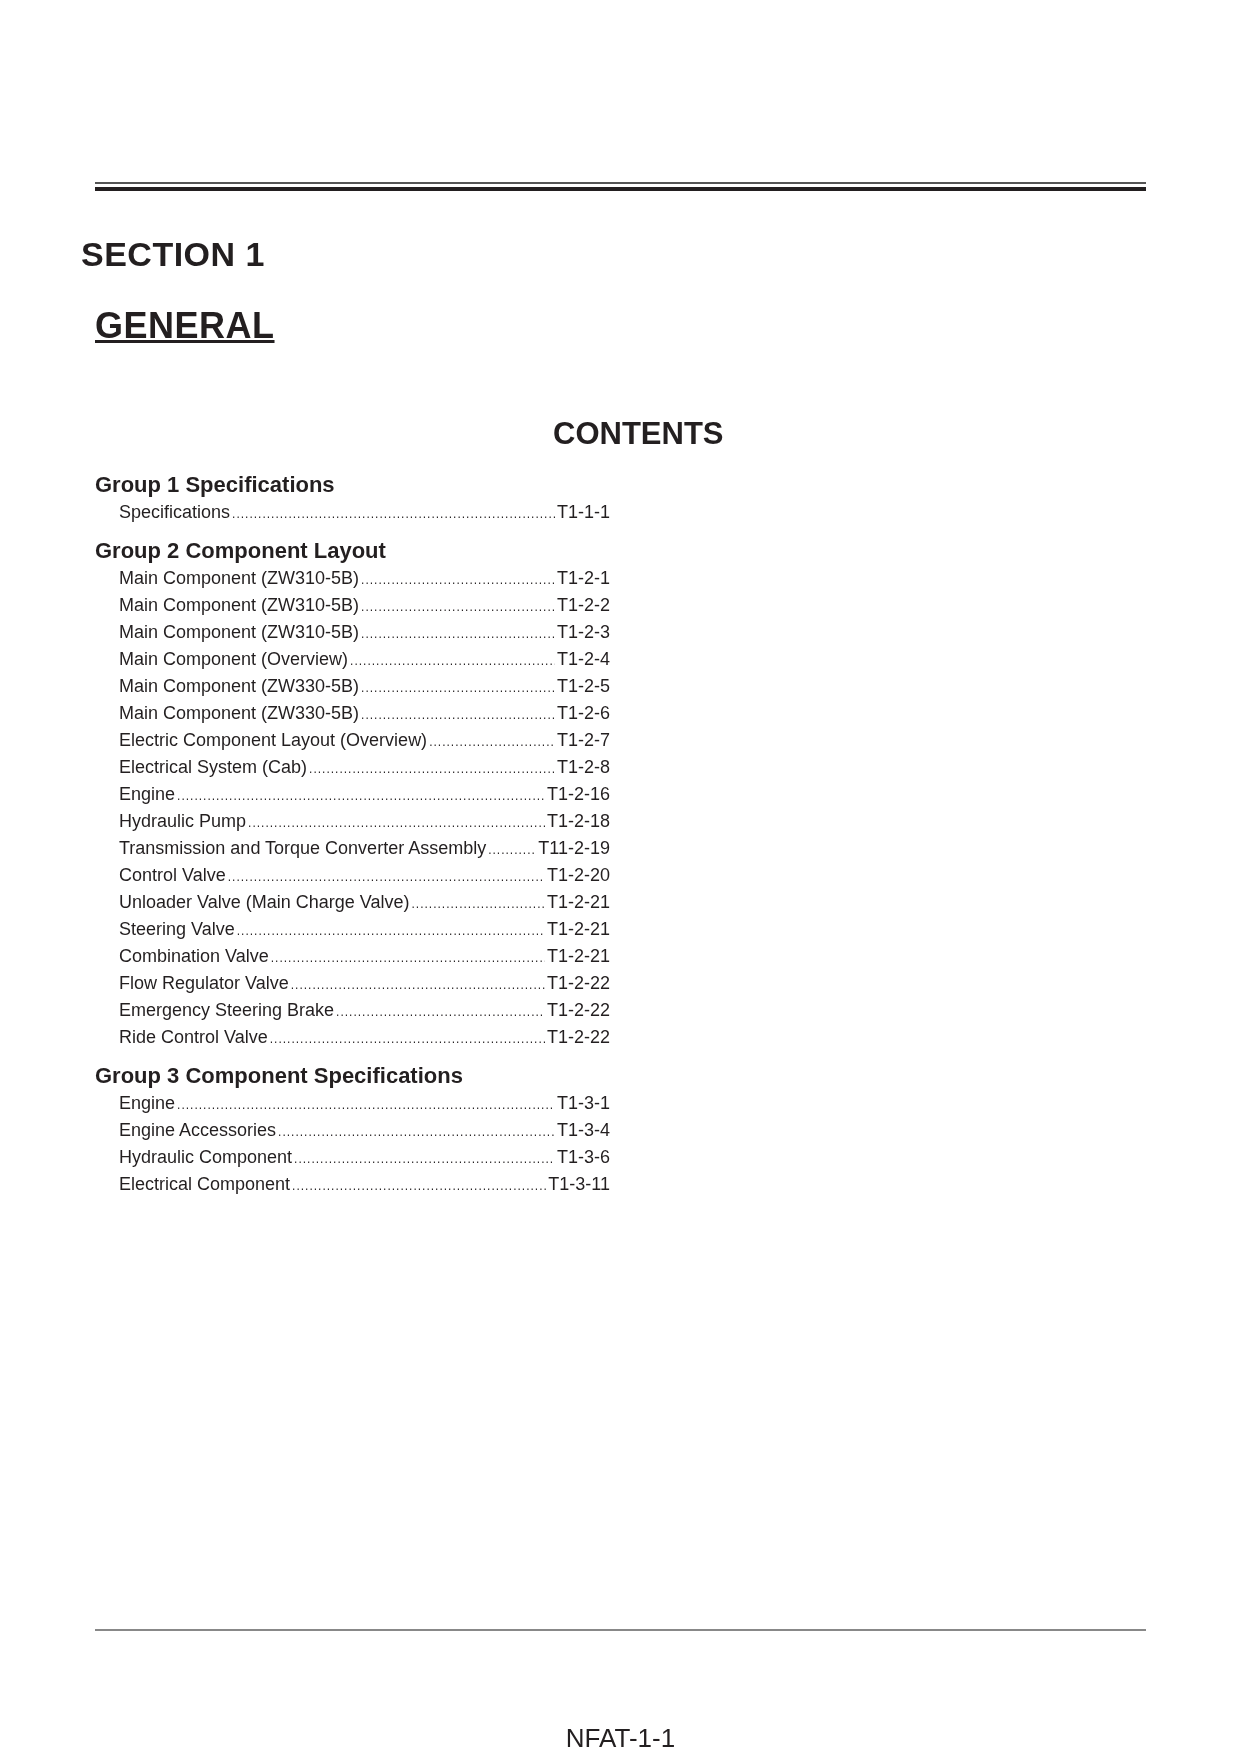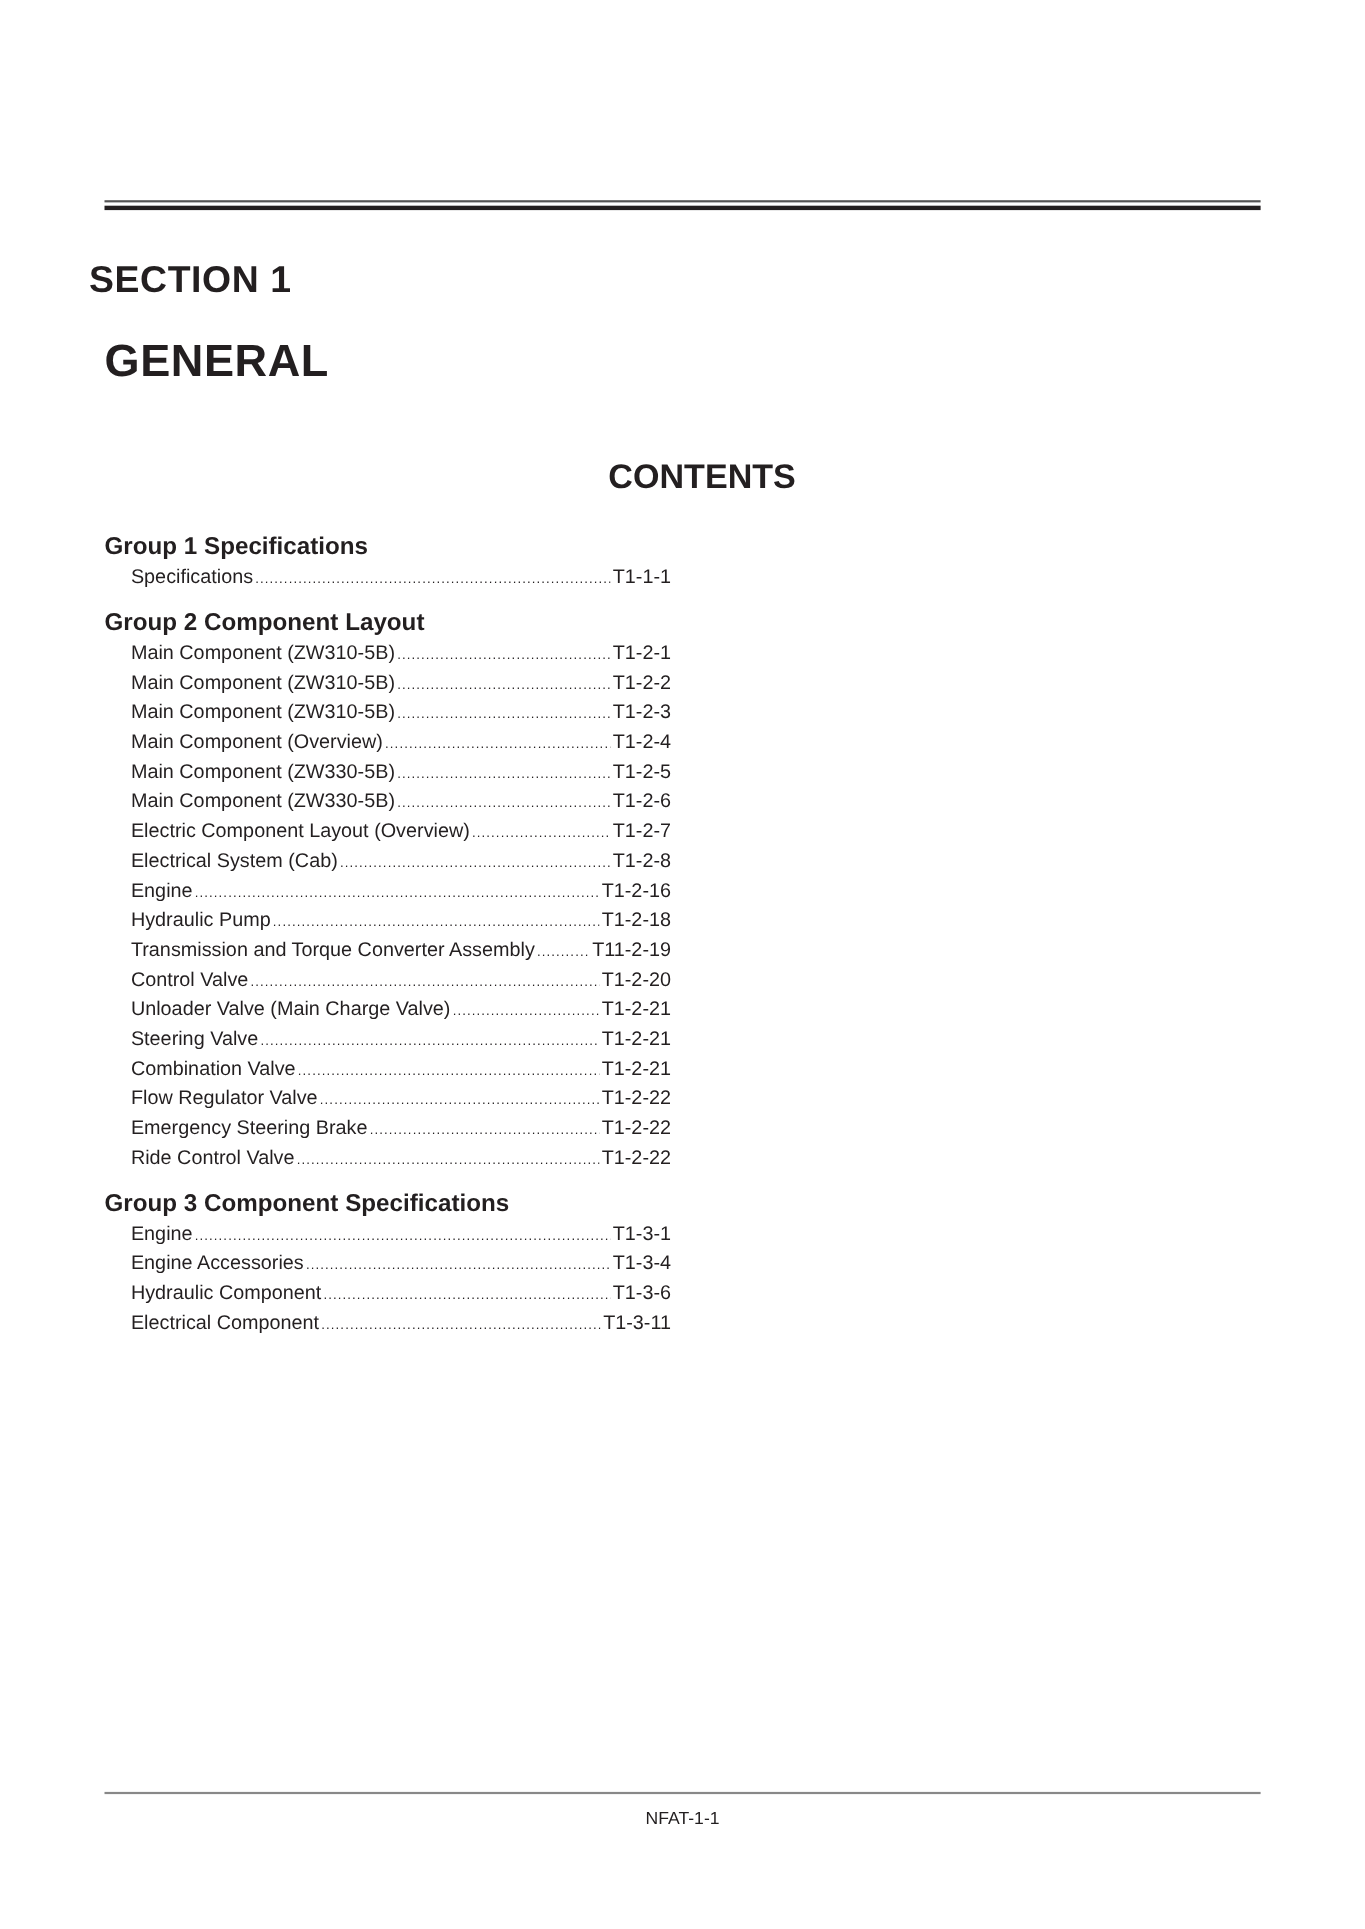--- a/index.html
+++ b/index.html
@@ -3,40 +3,40 @@
   <meta charset="utf-8">
   <style>
     html, body { margin: 0; padding: 0; background: #ffffff; }
     body {
       width: 1241px; height: 1754px; position: relative; overflow: hidden;
       font-family: "Liberation Sans", "DejaVu Sans", sans-serif; color: #231f20;
     }
     .rule-top-thin { position: absolute; left: 95px; width: 1051px; top: 182px; height: 2px; background: #555; }
     .rule-top-thick { position: absolute; left: 95px; width: 1051px; top: 187px; height: 4px; background: #231f20; }
     .section-label { position: absolute; left: 81px; top: 235px; font-size: 34px; font-weight: bold; letter-spacing: 0.5px; }
-    .section-title { position: absolute; left: 95px; top: 305px; font-size: 41px; font-weight: bold; letter-spacing: 0.5px; }
+    .section-title { position: absolute; left: 95px; top: 305px; font-size: 36px; font-weight: bold; letter-spacing: 0.5px; text-decoration: underline; }
     .contents-title { position: absolute; left: 553px; top: 416px; font-size: 31px; font-weight: bold; }
     .toc { position: absolute; left: 95px; top: 470px; width: 515px; }
     .group { margin-bottom: 9px; }
-    .group-title { font-size: 22px; font-weight: bold; line-height: 30px; margin-top: 12px; }
+    .group-title { font-size: 22px; font-weight: bold; line-height: 30px; }
     .entry {
       display: flex; align-items: baseline; font-size: 18px; line-height: 25px;
       padding-left: 24px; color: #231f20;
     }
     .entry-label { white-space: nowrap; }
     .entry-dots {
       flex: 1; overflow: hidden; white-space: nowrap; margin: 0 2px;
       font-size: 12px; letter-spacing: 1px; color: #231f20;
     }
     .entry-dots::before {
       content: "................................................................................................................................................................................................";
     }
     .entry-page { white-space: nowrap; }
     .rule-bottom { position: absolute; left: 95px; width: 1051px; top: 1629px; height: 2px; background: #888; }
-    .footer-page { position: absolute; left: 0; width: 1241px; top: 1645px; text-align: center; font-size: 16px; }
+    .footer-page { position: absolute; left: 0; width: 1241px; top: 1723px; text-align: center; font-size: 26px; }
   </style>
 </head>
 <body>
 
 <div class="rule-top-thin"></div>
 <div class="rule-top-thick"></div>
 
 <div class="section-label">SECTION 1</div>
 <div class="section-title">GENERAL</div>
 

